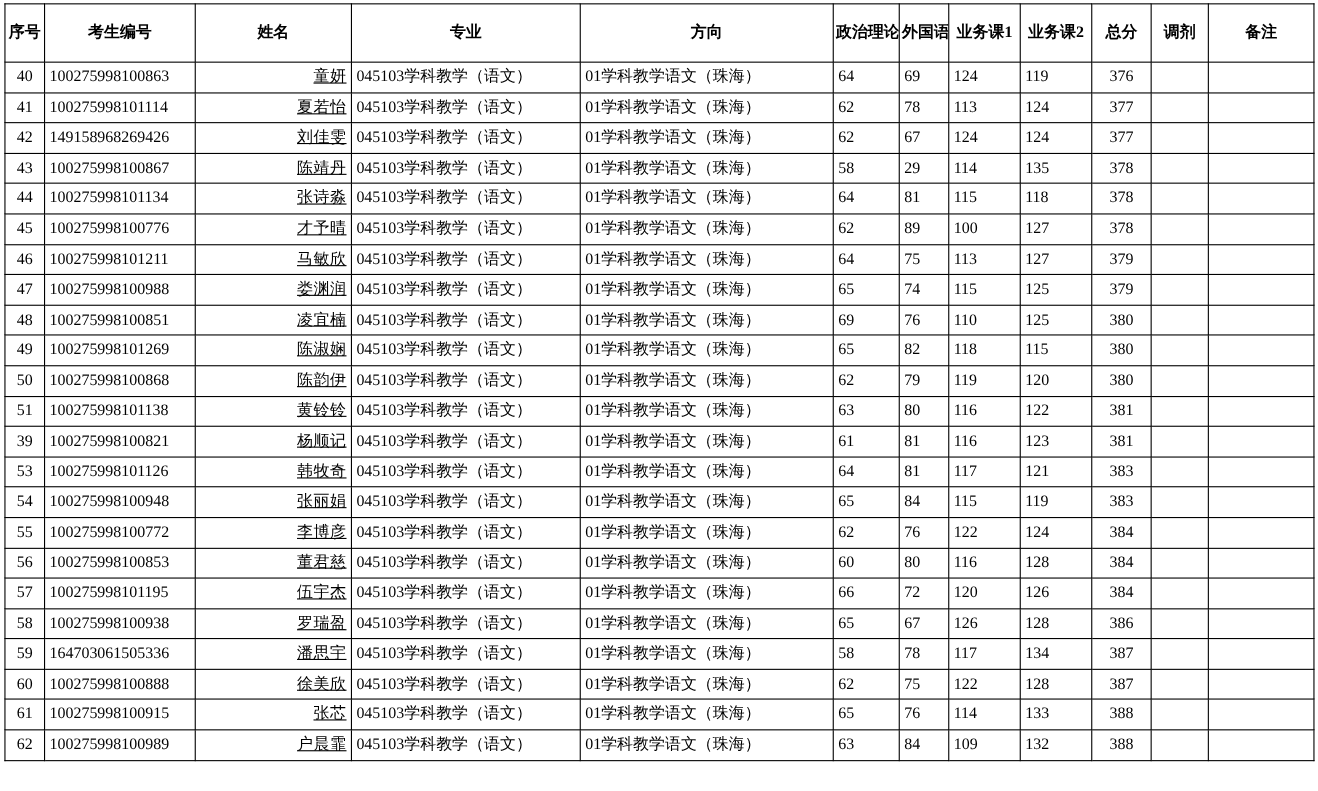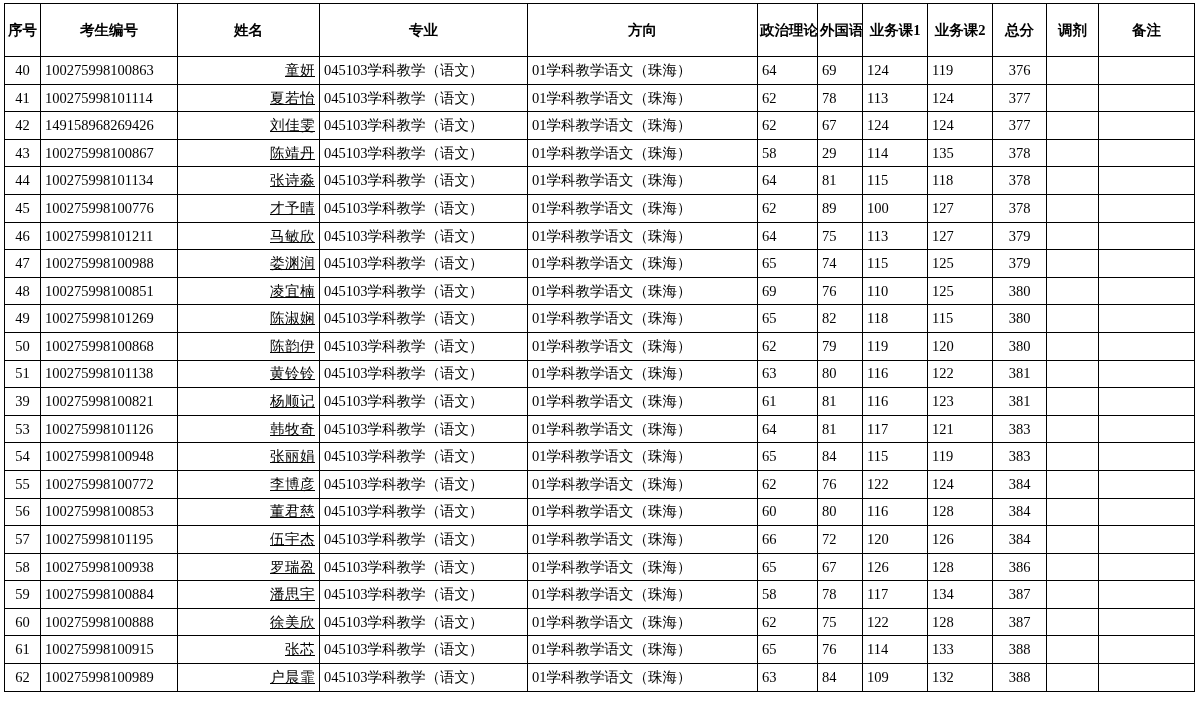--- a/index.html
+++ b/index.html
@@ -363,21 +363,21 @@
           <td class="score">65</td>
           <td class="score">67</td>
           <td class="score">126</td>
           <td class="score">128</td>
           <td class="total">386</td>
           <td class="blank"></td>
           <td class="blank"></td>
         </tr>
         <tr>
           <td class="idx">59</td>
-          <td class="num">100275998100884</td>
+          <td class="num">164703061505336</td>
           <td class="name">潘思宇</td>
           <td class="major">045103学科教学（语文）</td>
           <td class="dir">01学科教学语文（珠海）</td>
           <td class="score">58</td>
           <td class="score">78</td>
           <td class="score">117</td>
           <td class="score">134</td>
           <td class="total">387</td>
           <td class="blank"></td>
           <td class="blank"></td>

